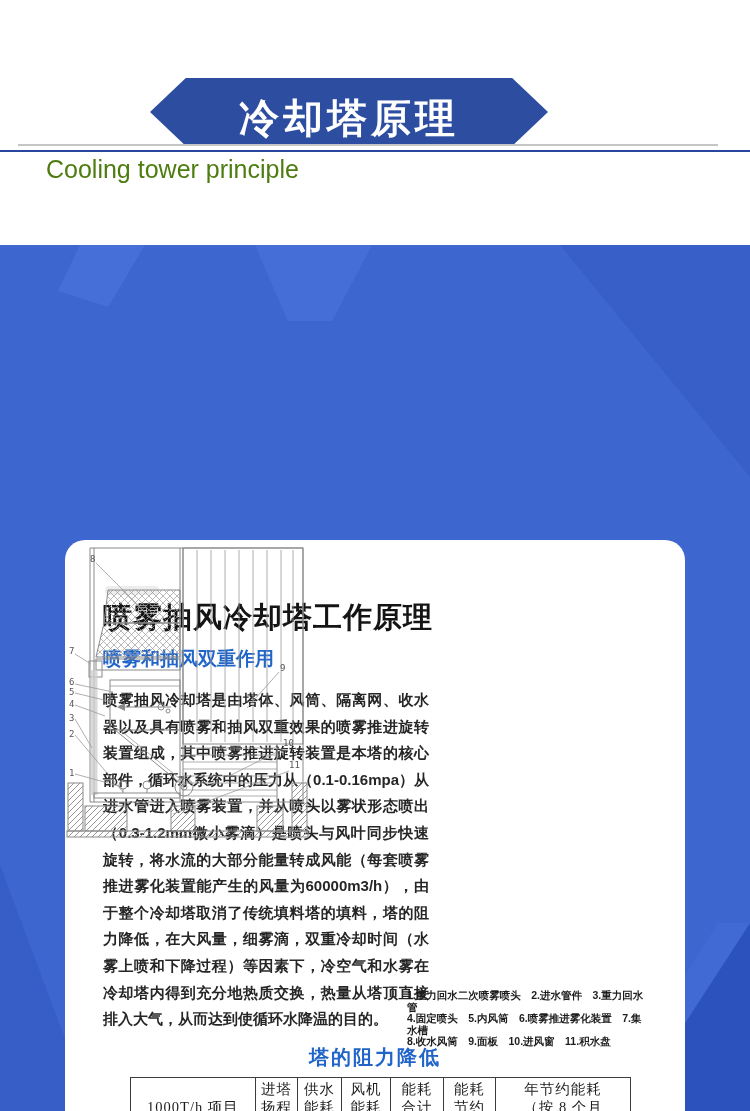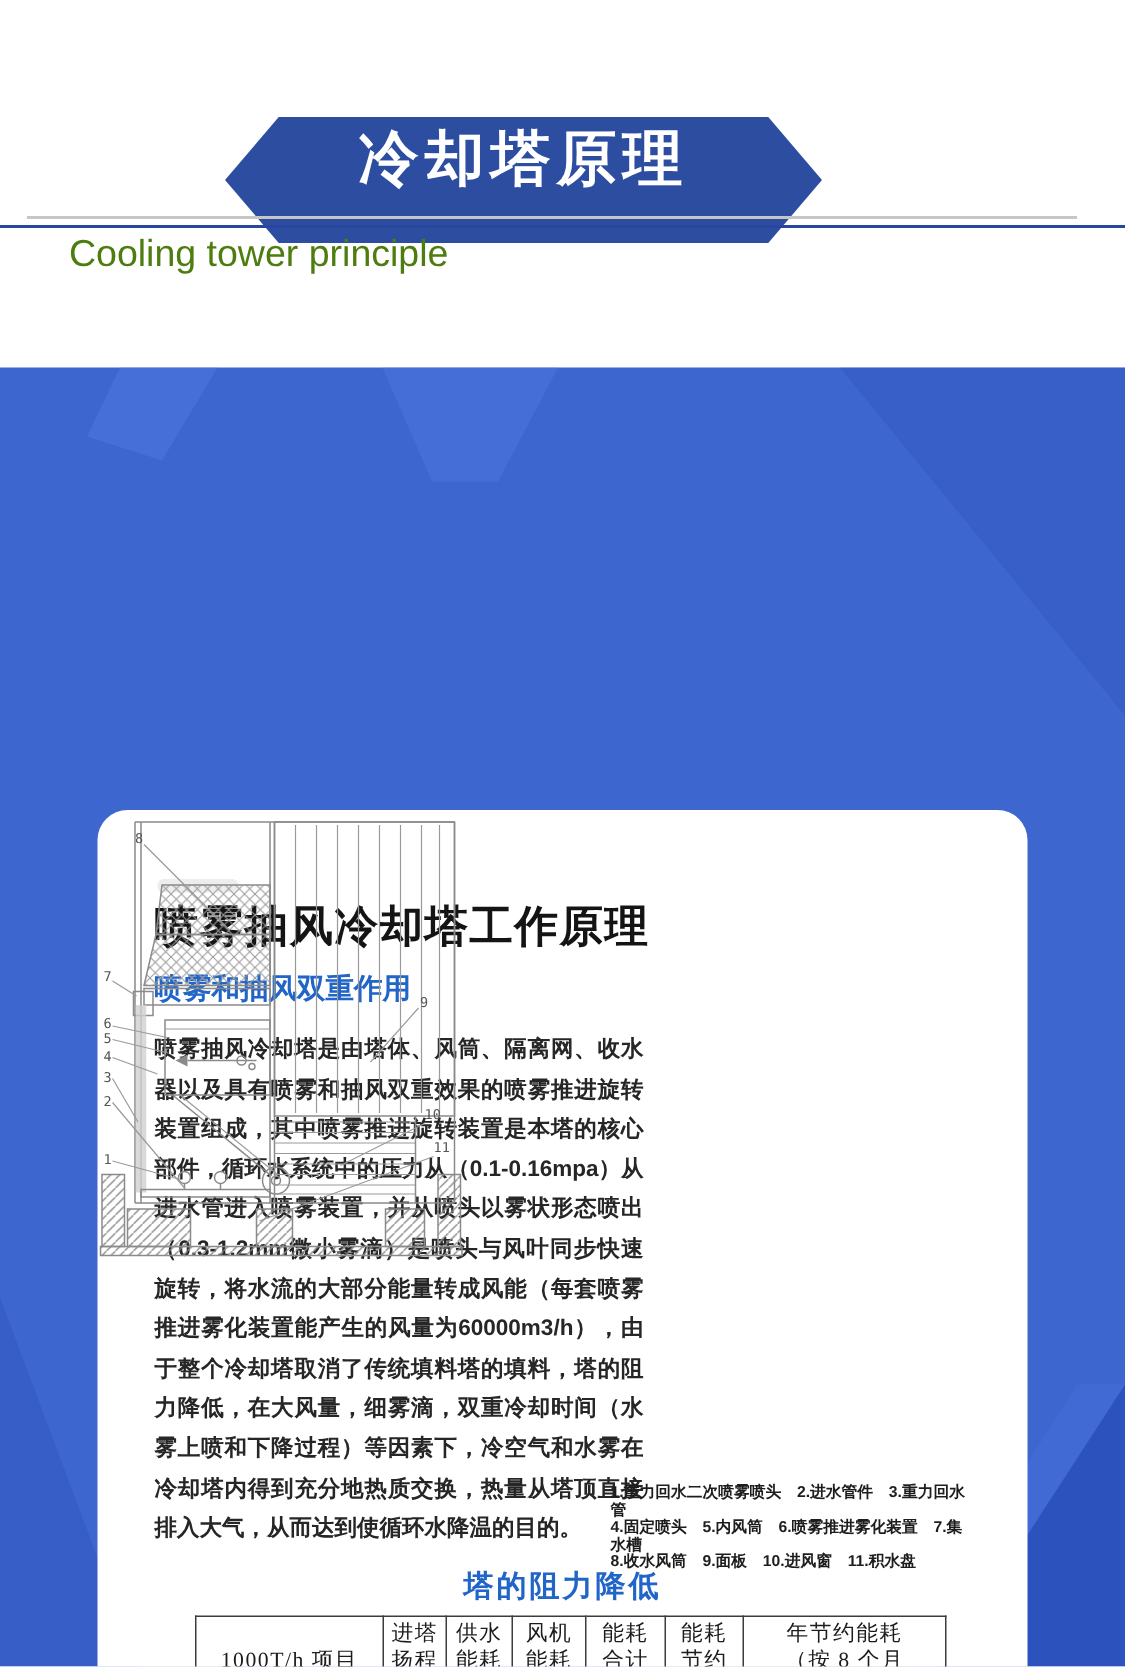--- a/index.html
+++ b/index.html
@@ -1,23 +1,23 @@
 <!DOCTYPE html>
 <html><head>
 <meta charset="utf-8">
 <style>
   html,body{margin:0;padding:0;}
   body{width:750px;height:1111px;position:relative;background:#fff;
        font-family:"Liberation Sans","DejaVu Sans",sans-serif;overflow:hidden;}
   .abs{position:absolute;}
 
   
-  .banner{left:150px;top:78px;width:398px;height:84px;background:#2d4da0;
+  .banner{left:150px;top:78px;width:398px;height:68px;background:#2d4da0;
     clip-path:polygon(0 50%,9% 0,91% 0,100% 50%,91% 100%,9% 100%);
-    display:flex;align-items:flex-start;justify-content:center;}
+    display:flex;align-items:flex-end;justify-content:center;}
   .banner-title{color:#fff;font-size:40px;font-weight:bold;letter-spacing:4px;}
   .rule-gray{left:18px;top:144px;width:700px;height:2px;background:#c6c6c6;}
   .rule-blue{left:0;top:150px;width:750px;height:2px;background:#27479e;}
   .en-subtitle{left:0;top:155px;width:750px;text-align:left;font-size:25px;color:#4d7c0f;padding-left:46px;}
 
   
   .blue-section{left:0;top:245px;width:750px;height:866px;background:#3e66cf;}
   .blue-section svg{position:absolute;left:0;top:0;}
 
   

